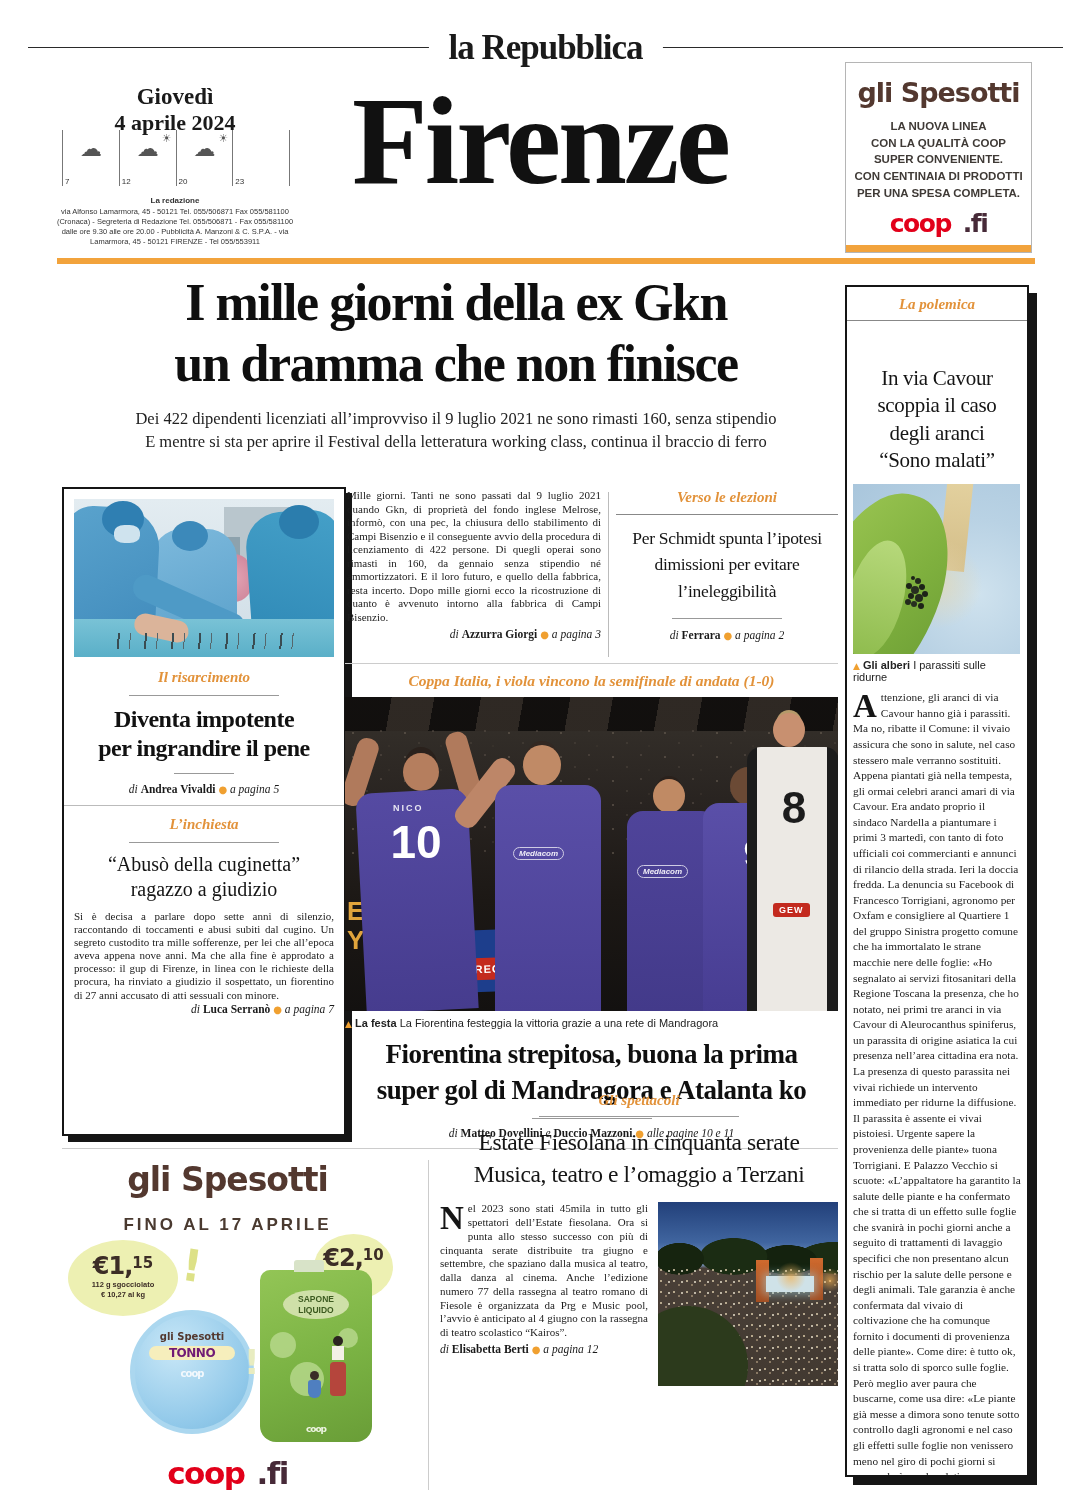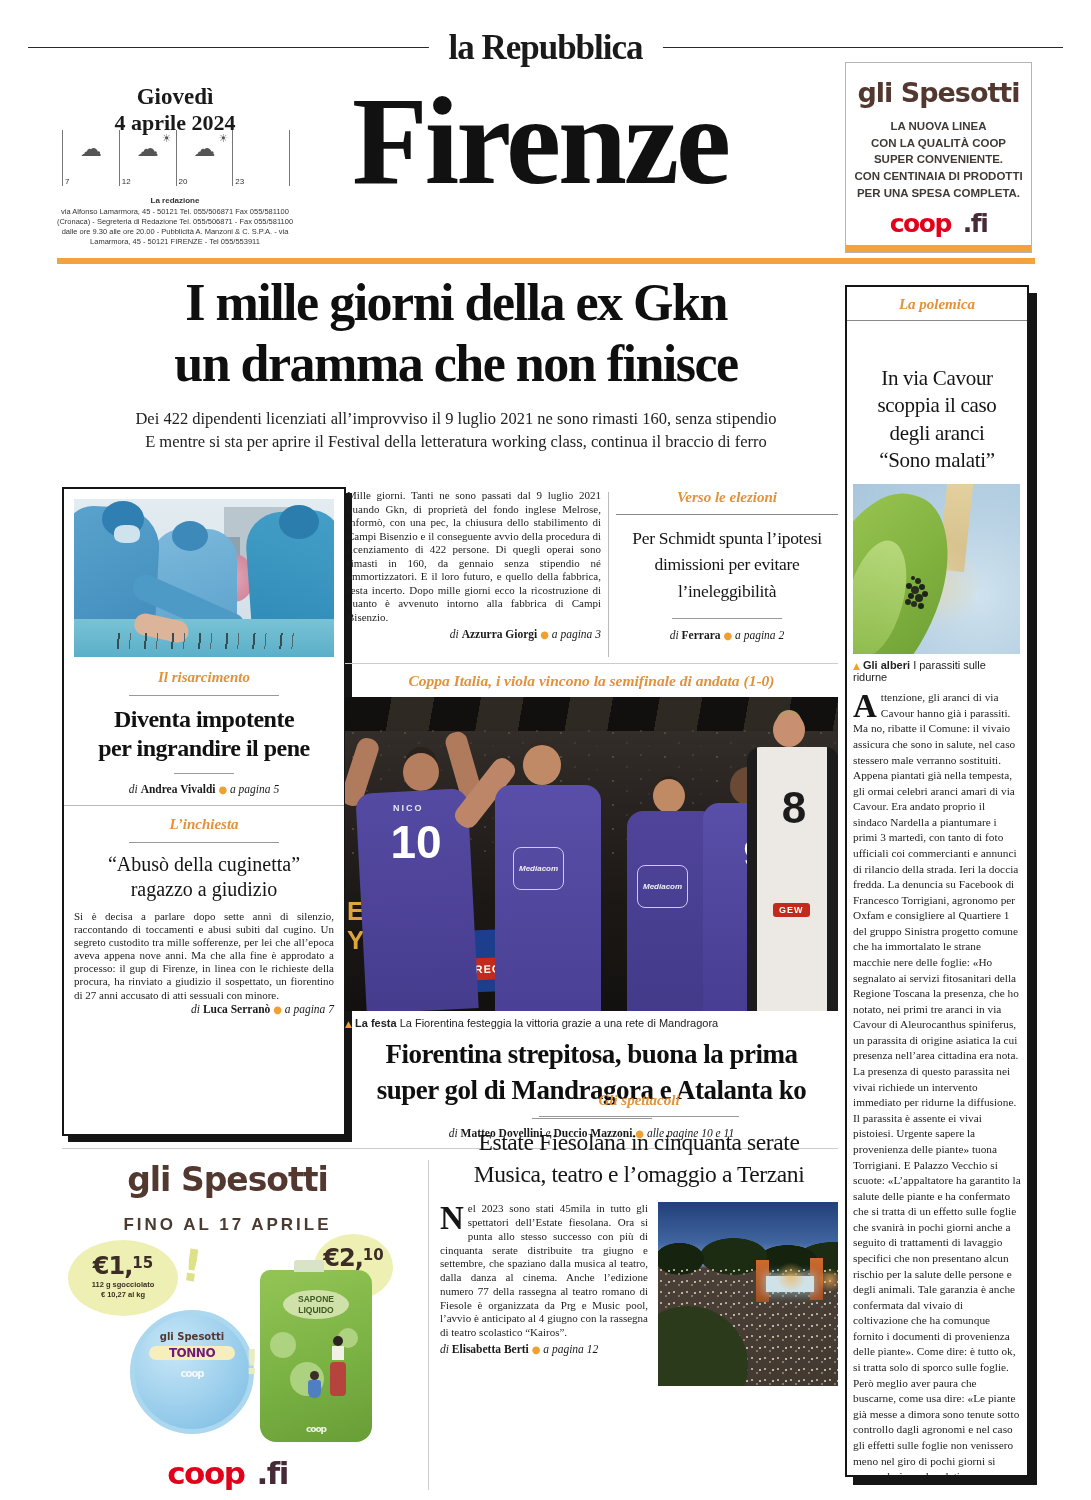--- a/index.html
+++ b/index.html
@@ -134,21 +134,21 @@
   .fb-board-badge { position:absolute; left:12px; top:28px; width:78px; height:22px; border-radius:11px; background:#c32a1e;
     color:#fff; font-family:"Liberation Sans",sans-serif; font-weight:700; font-size:11px; text-align:center; line-height:22px; letter-spacing:1px; }
   .fb-board-txt { position:absolute; left:16px; top:6px; color:#cdd6ee; font-family:"Liberation Sans",sans-serif; font-size:11px; font-weight:700; }
   .fb-side-txt { position:absolute; left:2px; top:200px; color:#e0a43c; font-family:"Liberation Sans",sans-serif; font-weight:800; font-size:26px; line-height:1.1; }
   .fb-head { position:absolute; border-radius:50%; }
   .fb-torso { position:absolute; border-radius:16px 16px 0 0; }
   .fb-arm { position:absolute; border-radius:10px; }
   .fb-num { position:absolute; color:#fff; font-family:"Liberation Sans",sans-serif; font-weight:700; text-align:center; }
   .fb-nametag { position:absolute; color:#e8e6f2; font-family:"Liberation Sans",sans-serif; font-weight:700; letter-spacing:2px; }
   .fb-sponsor { position:absolute; color:#f0eef8; font-family:"Liberation Sans",sans-serif; font-style:italic; font-weight:700;
-    font-size:8px; border:1px solid #cfcce4; border-radius:8px; padding:16px 5px; }
+    font-size:8px; border:1px solid #cfcce4; border-radius:8px; padding:1px 5px; }
   .fb-gewiss { position:absolute; background:#c32a1e; color:#fff; font-family:"Liberation Sans",sans-serif; font-weight:800;
     font-size:9px; padding:2px 6px; border-radius:3px; letter-spacing:1px; }
   .coppa .caption { margin-top:6px; text-align:left; }
   .coppa-hl { margin-top:8px; font-size:27px; font-weight:700; line-height:1.32; letter-spacing:-0.5px; text-align:center; color:#0f0f0f; }
   .coppa .shortrule { width:120px; margin:10px auto 8px; }
   
   .ad-bottom { position:absolute; left:62px; top:1152px; width:331px; height:345px; text-align:center; overflow:hidden; }
   .ad-bottom .spesotti-logo { font-size:33px; margin-top:8px; display:block; }
   .ad-sub { margin-top:16px; font-family:"Liberation Sans",sans-serif; font-weight:800; font-size:17px; letter-spacing:3px; color:#4a3a30; }
   .price-bubble { position:absolute; border-radius:50%; background:#edf0b2; color:#3c2d26; }

